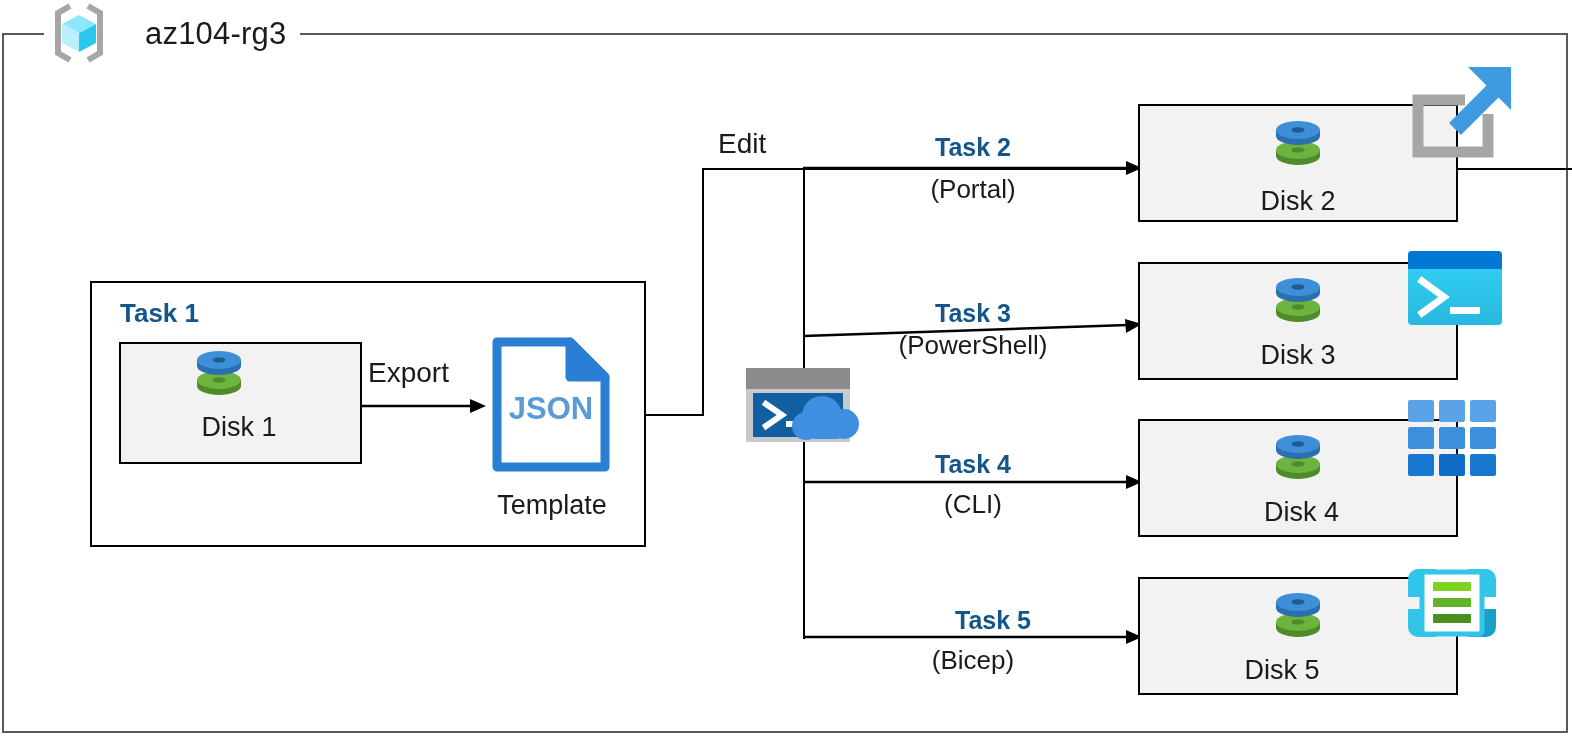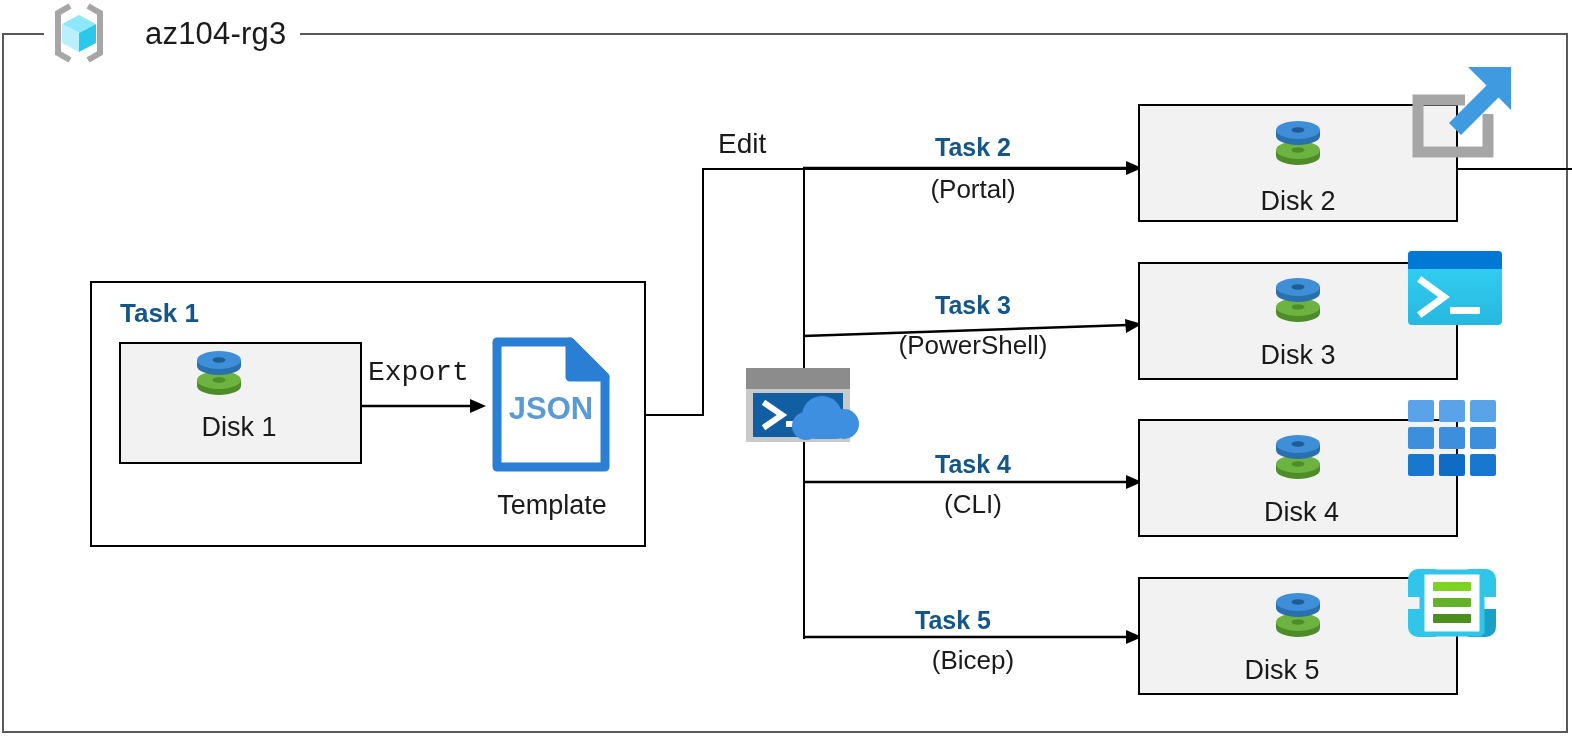--- a/index.html
+++ b/index.html
@@ -166,21 +166,21 @@
       <ellipse cx="26" cy="32" rx="6.5" ry="2.8" fill="#4e8c2a"></ellipse>
 
       <ellipse cx="26" cy="18" rx="22" ry="9" fill="#2a6fae"></ellipse>
       <rect x="4" y="12" width="44" height="6" fill="#2a6fae"></rect>
       <ellipse cx="26" cy="12" rx="22" ry="9" fill="#3f8fd8"></ellipse>
       <ellipse cx="26" cy="12" rx="6.5" ry="2.8" fill="#1f5c93"></ellipse>
     </svg>
   </div>
   <div class="disk-label" style="left:119px; top:412px; width:240px;">Disk 1</div>
 
-  <div class="plain-label" style="left:368px; top:357px;font-family:Liberation Mono, monospace;">Export</div>
+  <div class="plain-label" style="left:368px; top:357px;">Export</div>
   <div class="icon-abs" style="left:362px; top:396px; width:125px; height:20px;">
     <svg width="125" height="20" viewBox="0 0 125 20">
       <line x1="0" y1="10" x2="110" y2="10" stroke="#000000" stroke-width="2.5"></line>
       <polygon points="124,10 108,3 108,17" fill="#000000"></polygon>
     </svg>
   </div>
 
   <div class="icon-abs" style="left:492px; top:337px; width:106px; height:135px;">
     <svg width="118" height="135" viewBox="0 0 118 135">
       <path d="M5 5 L78 5 L113 40 L113 130 L5 130 Z" fill="#ffffff" stroke="#2a7fd4" stroke-width="9" stroke-linejoin="round"></path>
@@ -245,21 +245,21 @@
       <polygon points="103,5 103,48 60,5" fill="#3f9ae0"></polygon>
     </svg>
   </div>
 
   <div class="icon-abs" style="left:803px; top:316px; width:340px; height:26px;">
     <svg width="340" height="26" viewBox="0 0 340 26">
       <line x1="0" y1="20" x2="325" y2="9" stroke="#000000" stroke-width="2.5"></line>
       <polygon points="339,8 322,3 323,17" fill="#000000"></polygon>
     </svg>
   </div>
-  <div class="arrow-title" style="left:848px; top:291px; width:250px;text-align:center;">Task 3</div>
+  <div class="arrow-title" style="left:848px; top:299px; width:250px;text-align:center;">Task 3</div>
   <div class="arrow-sub" style="left:848px; top:330px; width:250px;">(PowerShell)</div>
 
   <div class="box-filled" style="left:1138px; top:262px; width:320px; height:118px;"></div>
   <div class="icon-abs" style="left:1272px; top:275px; width:52px; height:54px;">
     <svg width="52" height="54" viewBox="0 0 52 54">
       <ellipse cx="26" cy="38" rx="22" ry="9" fill="#4e8c2a"></ellipse>
       <rect x="4" y="32" width="44" height="6" fill="#4e8c2a"></rect>
       <ellipse cx="26" cy="32" rx="22" ry="9" fill="#6cb33f"></ellipse>
       <ellipse cx="26" cy="32" rx="6.5" ry="2.8" fill="#4e8c2a"></ellipse>
       <ellipse cx="26" cy="18" rx="22" ry="9" fill="#2a6fae"></ellipse>
@@ -322,21 +322,21 @@
       </g>
     </svg>
   </div>
 
   <div class="icon-abs" style="left:803px; top:627px; width:340px; height:20px;">
     <svg width="340" height="20" viewBox="0 0 340 20">
       <line x1="0" y1="10" x2="325" y2="10" stroke="#000000" stroke-width="2.5"></line>
       <polygon points="339,10 323,3 323,17" fill="#000000"></polygon>
     </svg>
   </div>
-  <div class="arrow-title" style="left:833px; top:606px; width:240px;">Task 5</div>
+  <div class="arrow-title" style="left:873px; top:606px; width:240px;">Task 5</div>
   <div class="arrow-sub" style="left:853px; top:645px; width:240px;">(Bicep)</div>
 
   <div class="box-filled" style="left:1138px; top:577px; width:320px; height:118px;"></div>
   <div class="icon-abs" style="left:1272px; top:590px; width:52px; height:54px;">
     <svg width="52" height="54" viewBox="0 0 52 54">
       <ellipse cx="26" cy="38" rx="22" ry="9" fill="#4e8c2a"></ellipse>
       <rect x="4" y="32" width="44" height="6" fill="#4e8c2a"></rect>
       <ellipse cx="26" cy="32" rx="22" ry="9" fill="#6cb33f"></ellipse>
       <ellipse cx="26" cy="32" rx="6.5" ry="2.8" fill="#4e8c2a"></ellipse>
       <ellipse cx="26" cy="18" rx="22" ry="9" fill="#2a6fae"></ellipse>

